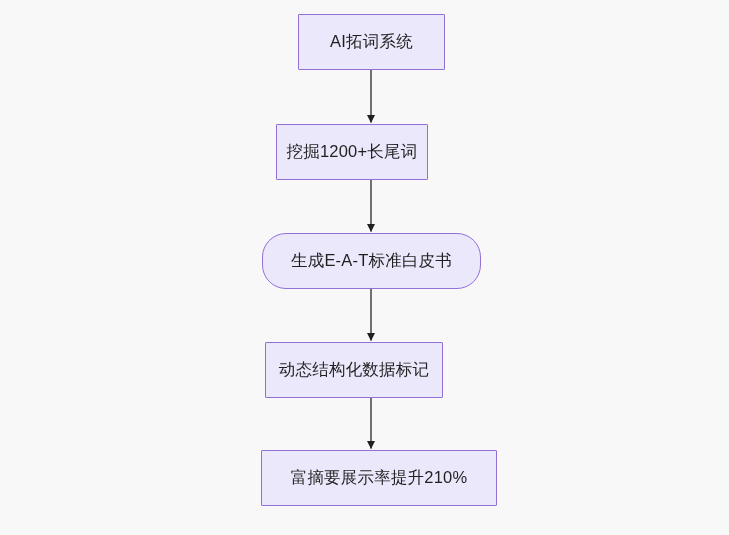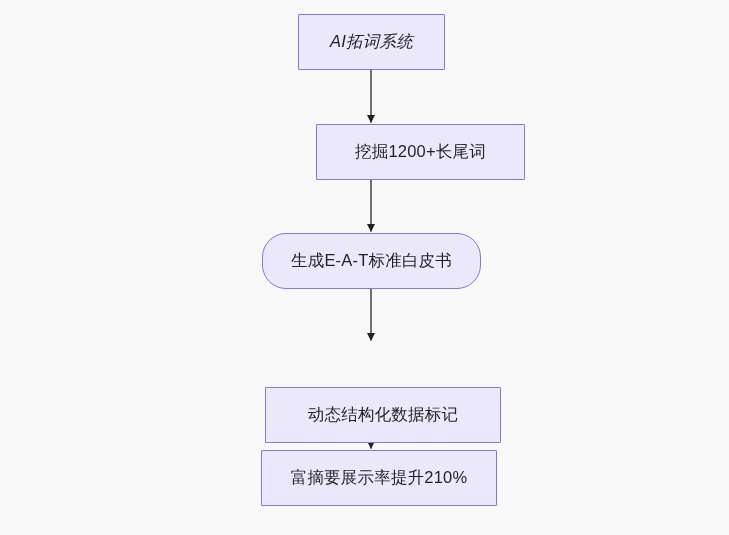--- a/index.html
+++ b/index.html
@@ -56,33 +56,33 @@
       <marker id="arrowhead" markerWidth="10" markerHeight="10" refX="7.4" refY="4" orient="auto" markerUnits="userSpaceOnUse">
         <path d="M 0 0 L 8 4 L 0 8 z" fill="#1f2020"></path>
       </marker>
     </defs>
     <line x1="371" y1="70" x2="371" y2="122.5" stroke="#707070" stroke-width="2" marker-end="url(#arrowhead)"></line>
     <line x1="371" y1="180" x2="371" y2="231.5" stroke="#707070" stroke-width="2" marker-end="url(#arrowhead)"></line>
     <line x1="371" y1="289" x2="371" y2="340.5" stroke="#707070" stroke-width="2" marker-end="url(#arrowhead)"></line>
     <line x1="371" y1="398" x2="371" y2="448.5" stroke="#707070" stroke-width="2" marker-end="url(#arrowhead)"></line>
   </svg>
 
-  <div class="node" style="left:298px; top:14px; width:147px; height:56px;font-style:italic;">
+  <div class="node" style="left:298px; top:14px; width:147px; height:56px;">
     <span class="node-label">AI拓词系统</span>
   </div>
 
-  <div class="node" style="left:276px; top:124px; width:209px; height:56px;margin-left:40px;">
+  <div class="node" style="left:276px; top:124px; width:152px; height:56px;">
     <span class="node-label">挖掘1200+长尾词</span>
   </div>
 
   <div class="node" style="left:262px; top:233px; width:219px; height:56px;border-radius:24px;">
     <span class="node-label">生成E-A-T标准白皮书</span>
   </div>
 
-  <div class="node" style="left:265px; top:342px; width:236px; height:56px;margin-top:45px;">
+  <div class="node" style="left:265px; top:342px; width:178px; height:56px;">
     <span class="node-label">动态结构化数据标记</span>
   </div>
 
   <div class="node" style="left:253px; top:450px; width:236px; height:56px;margin-left:8px;">
     <span class="node-label">富摘要展示率提升210%</span>
   </div>
 
 </div>
 
 </body></html>

